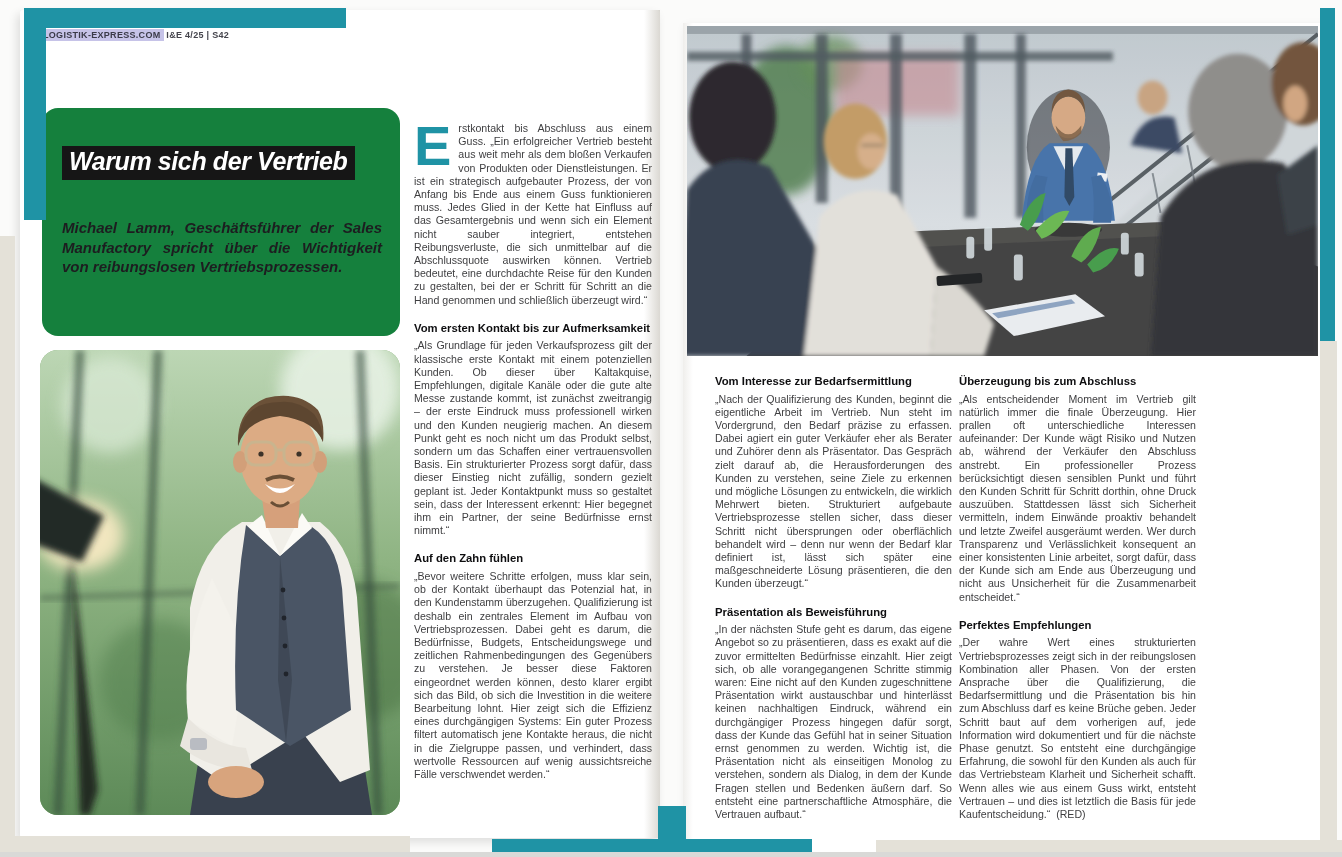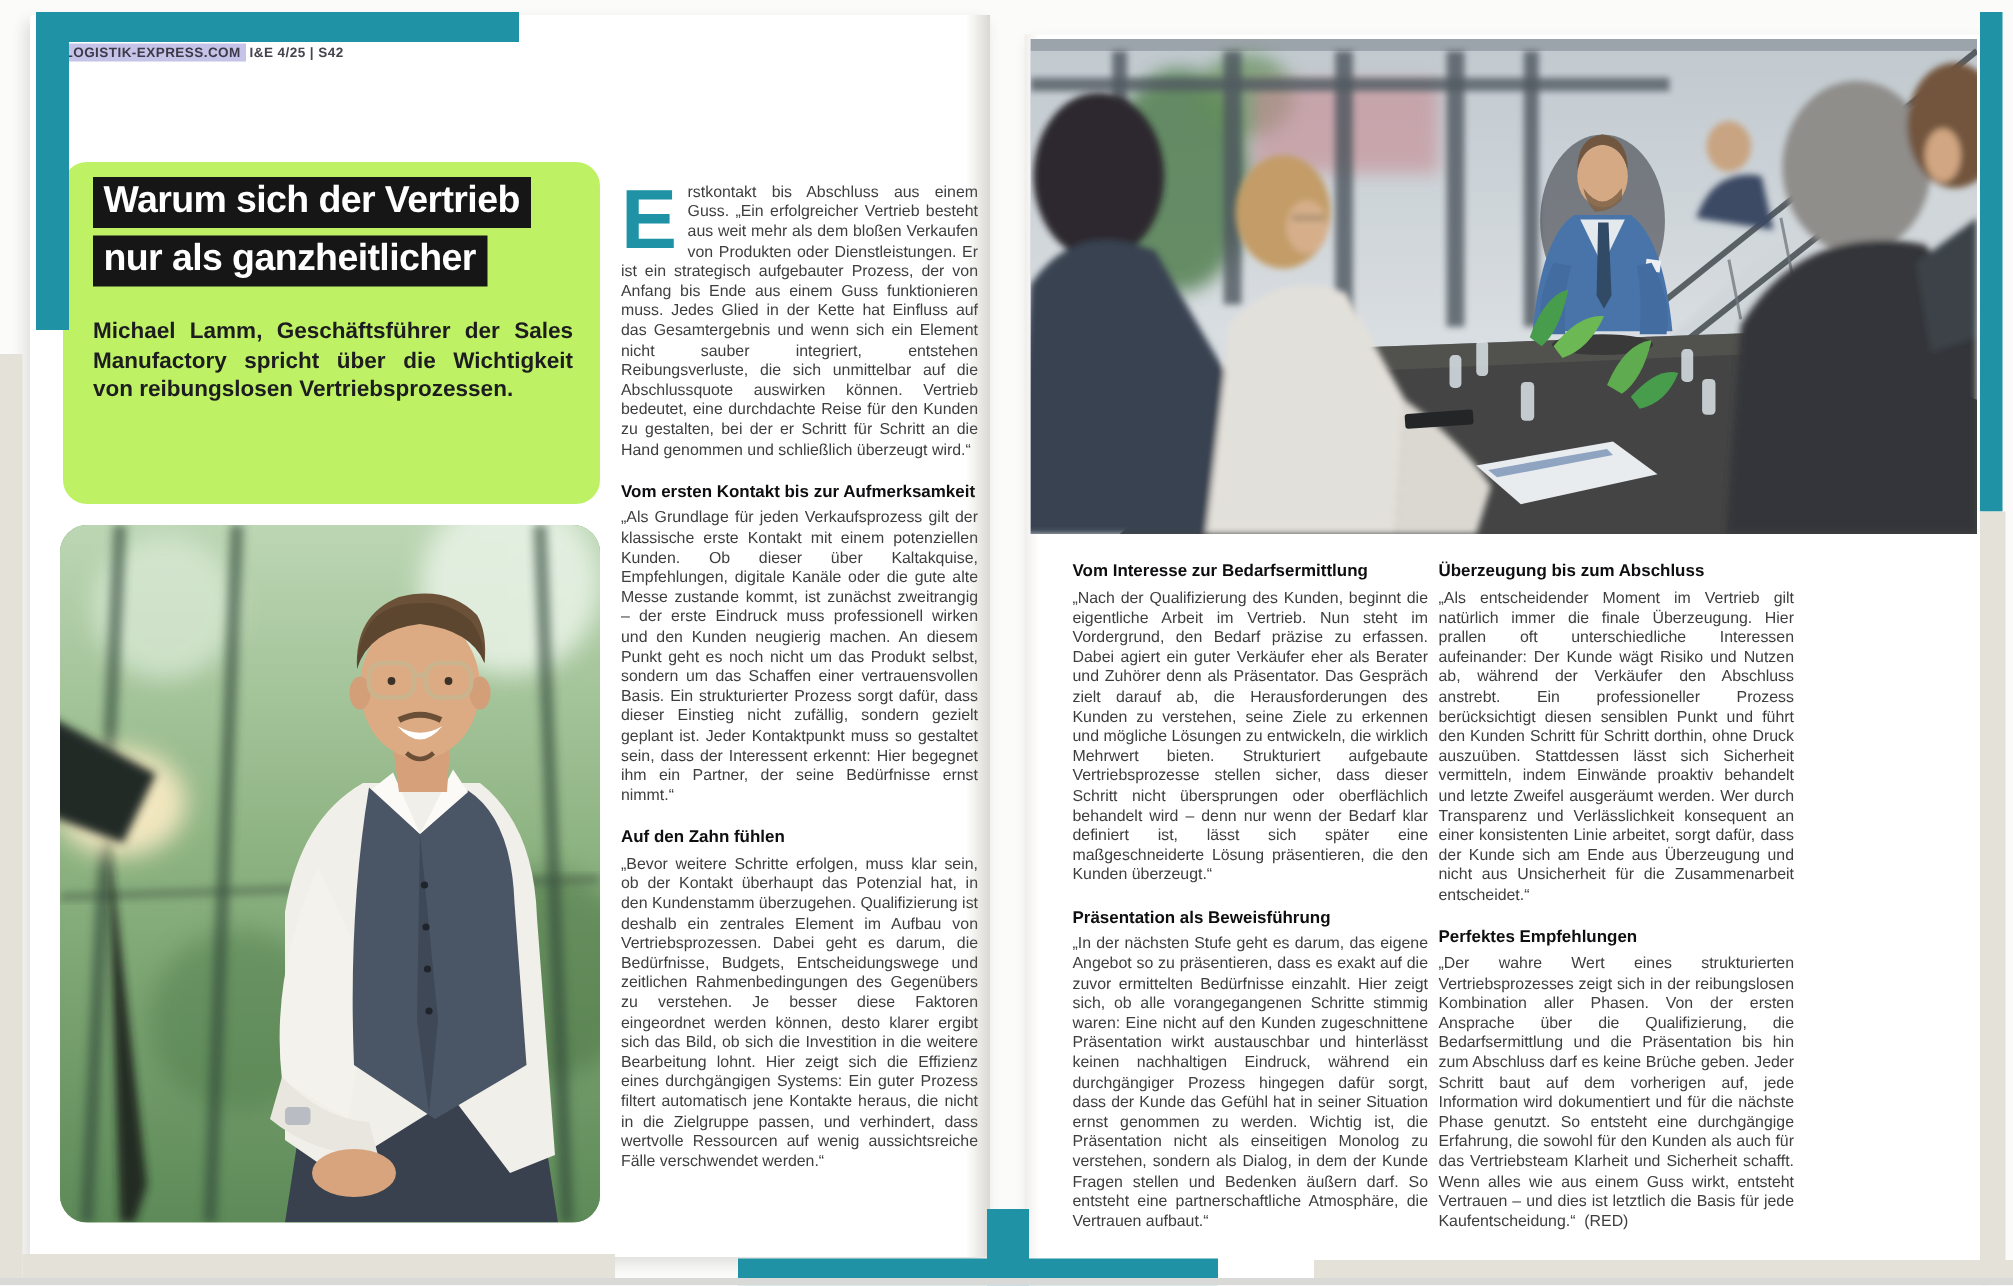--- a/index.html
+++ b/index.html
@@ -27,22 +27,22 @@
   .bar-teal-gutter{left:658px;top:806px;width:28px;height:51px;}
   .bar-beige-bottom-right{left:876px;top:840px;width:466px;height:15px;}
   .bar-teal-right{left:1320px;top:8px;width:15px;height:333px;}
   .bar-beige-right{left:1320px;top:341px;width:17px;height:511px;}
   .bar-gray-bottom{left:0;top:852px;width:1342px;height:5px;background:#d9d9d7;}
 
   
   .page-header{position:absolute;left:20px;top:20px;font-size:9px;color:#44444c;
                font-weight:bold;letter-spacing:.3px;}
   .brand-hl{background:#c6c3e8;padding:1px 3px;color:#3a3a48;}
-  .title-card{position:absolute;left:22px;top:98px;width:358px;height:228px;background:#bef264;
-              border-radius:16px;box-sizing:border-box;padding:10px 18px 0 20px;}
+  .title-card{position:absolute;left:22px;top:98px;width:358px;height:228px;background:#15803d;
+              border-radius:16px;box-sizing:border-box;padding:38px 18px 0 20px;font-style:italic;}
   .headline-line{display:inline-block;white-space:nowrap;background:#161616;color:#fff;
               font-size:25px;font-weight:700;letter-spacing:-.4px;line-height:1.16;
               padding:1px 8px 4px 7px;margin:0 0 5px 0;}
   .standfirst{font-size:15px;font-weight:700;color:#1d1d20;line-height:1.3;
               text-align:justify;}
   .portrait{position:absolute;left:20px;top:340px;width:360px;height:465px;border-radius:18px;
               overflow:hidden;background:#7ea86f;}
   .portrait svg,.meeting svg{display:block;width:100%;height:100%;}
 
   .article-col{position:absolute;left:394px;top:112px;width:238px;}
@@ -65,21 +65,21 @@
 
   <div class="sheet sheet-left">
     <div class="page-header">
       <span class="brand-hl">LOGISTIK-EXPRESS.COM</span>
       <span>I&amp;E 4/25 | S42</span>
     </div>
 
     <div class="title-card">
       <div>
         <span class="headline-line">Warum sich der Vertrieb</span><br>
-        <span class="headline-line">nur als ganzheitlicher</span><br>
+        <br>
       </div>
       <p class="standfirst">Michael Lamm, Geschäftsführer der Sales Manufactory spricht über die Wichtigkeit von reibungslosen Vertriebsprozessen.</p>
     </div>
 
     <div class="portrait">
       <svg viewBox="0 0 360 465">
         <defs>
           <linearGradient id="pbg" x1="0" y1="0" x2="0" y2="1">
             <stop offset="0" stop-color="#bcd6b4"></stop>
               <stop offset=".45" stop-color="#8fb483"></stop>

